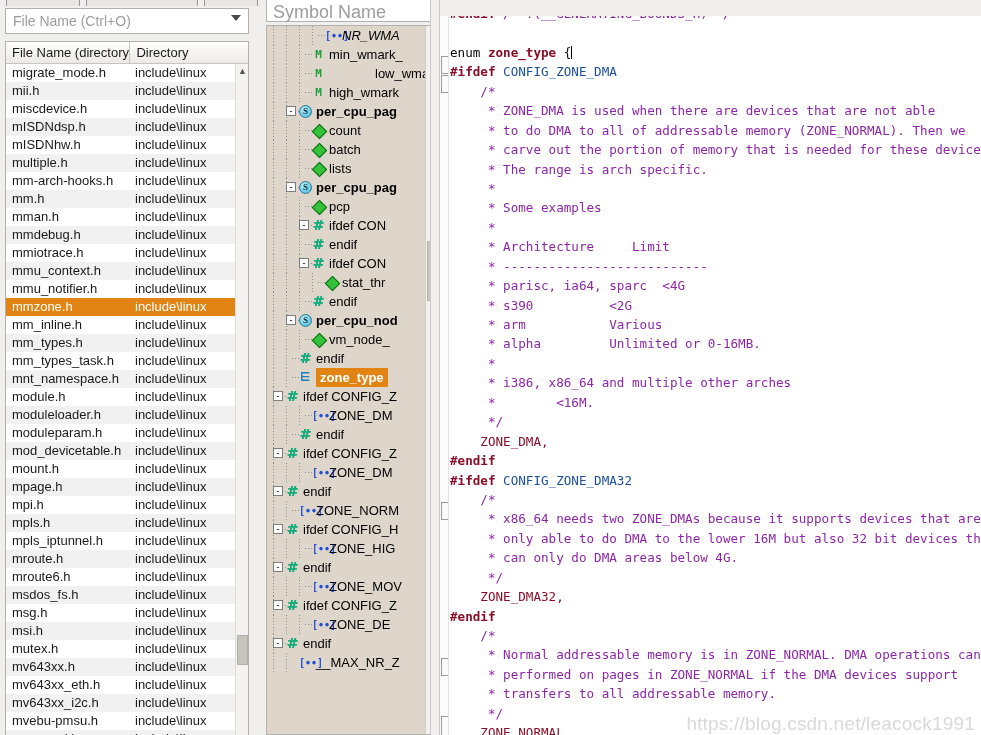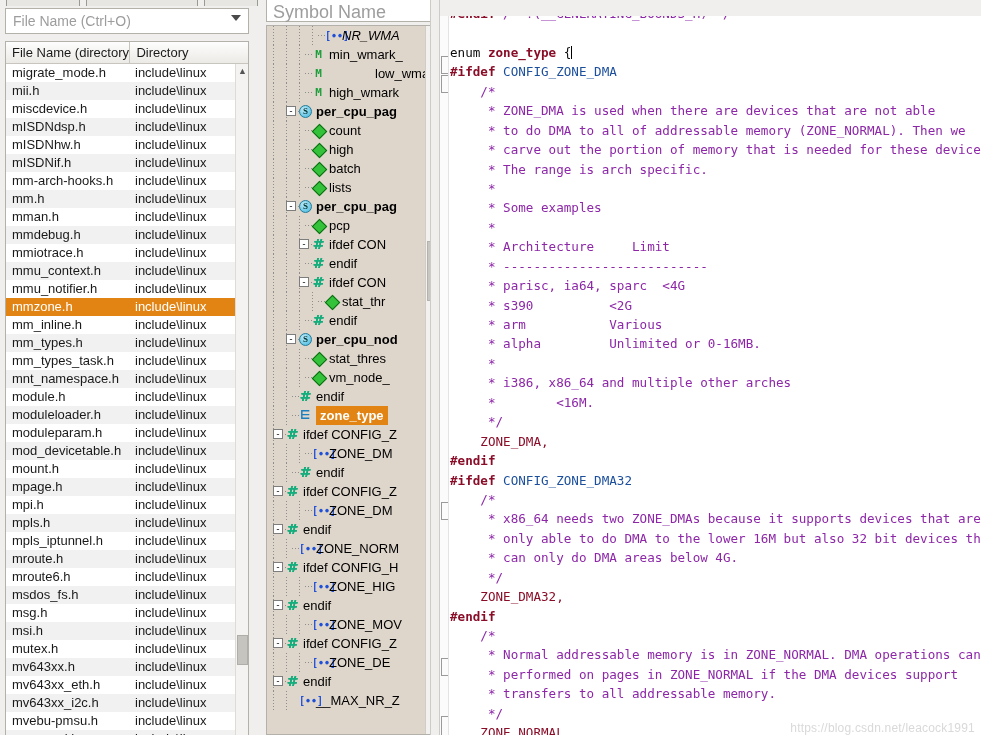--- a/index.html
+++ b/index.html
@@ -106,21 +106,21 @@
   .code .ln{height:19.45px;}
   .kw{color:#0a0a0a;}
   .typ{color:#8a0d28;font-weight:bold;}
   .pp{color:#8a0d28;font-weight:bold;}
   .ppid{color:#1b4f9c;}
   .cm{color:#8d27a8;}
   .id{color:#8a0d28;}
   .pl{color:#101010;}
   .cursor{display:inline-block;width:1px;height:13px;background:#000;vertical-align:-2px;}
 
-  .watermark{position:absolute;right:6px;bottom:16px;color:#d9d9d9;font-size:12px;
+  .watermark{position:absolute;right:6px;bottom:16px;color:#d9d9d9;font-size:19px;
     font-family:"Liberation Sans",sans-serif;letter-spacing:0.2px;}
 </style>
 </head>
 <body>
 
 <div class="app">
 
   <div class="tabstrip">
     <div class="tab t1"></div>
     <div class="tab t2"></div>
@@ -155,21 +155,21 @@
             </div>
             <div class="frow alt">
               <div class="c1">mISDNdsp.h</div>
               <div class="c2">include\linux</div>
             </div>
             <div class="frow">
               <div class="c1">mISDNhw.h</div>
               <div class="c2">include\linux</div>
             </div>
             <div class="frow alt">
-              <div class="c1">mISDNif.h</div>
+              <div class="c1">multiple.h</div>
               <div class="c2">include\linux</div>
             </div>
             <div class="frow">
               <div class="c1">mm-arch-hooks.h</div>
               <div class="c2">include\linux</div>
             </div>
             <div class="frow alt">
               <div class="c1">mm.h</div>
               <div class="c2">include\linux</div>
             </div>
@@ -360,30 +360,20 @@
             <span class="lbl" style="left: 62px;">count</span>
           </div>
           <div class="tnode">
             <span class="guide" style="left:6px"></span>
             <span class="guide" style="left:19px"></span>
             <span class="guide" style="left:32px"></span>
             <span class="hook" style="left:38px;width:9px"></span>
             <span class="ico diamond" style="left: 45px;">
               <i></i>
             </span>
-            <span class="lbl" style="left: 62px;">high</span>
-          </div>
-          <div class="tnode">
-            <span class="guide" style="left:6px"></span>
-            <span class="guide" style="left:19px"></span>
-            <span class="guide" style="left:32px"></span>
-            <span class="hook" style="left:38px;width:9px"></span>
-            <span class="ico diamond" style="left: 45px;">
-              <i></i>
-            </span>
             <span class="lbl" style="left: 62px;">batch</span>
           </div>
           <div class="tnode">
             <span class="guide" style="left:6px"></span>
             <span class="guide" style="left:19px"></span>
             <span class="guide" style="left:32px"></span>
             <span class="hook" style="left:38px;width:9px"></span>
             <span class="ico diamond" style="left: 45px;">
               <i></i>
             </span>
@@ -452,30 +442,20 @@
             <span class="ico hash" style="left: 45px;">#</span>
             <span class="lbl" style="left: 62px;">endif</span>
           </div>
           <div class="tnode">
             <span class="guide" style="left:6px"></span>
             <span class="guide" style="left:19px"></span>
             <span class="hook" style="left:25px;width:9px"></span>
             <span class="pm" style="left:19px">-</span>
             <span class="ico struct" style="left: 32px;">S</span>
             <span class="lbl bold" style="left: 49px;">per_cpu_nod</span>
-          </div>
-          <div class="tnode">
-            <span class="guide" style="left:6px"></span>
-            <span class="guide" style="left:19px"></span>
-            <span class="guide" style="left:32px"></span>
-            <span class="hook" style="left:38px;width:9px"></span>
-            <span class="ico diamond" style="left: 45px;">
-              <i></i>
-            </span>
-            <span class="lbl" style="left: 62px;">stat_thres</span>
           </div>
           <div class="tnode">
             <span class="guide" style="left:6px"></span>
             <span class="guide" style="left:19px"></span>
             <span class="guide" style="left:32px"></span>
             <span class="hook" style="left:38px;width:9px"></span>
             <span class="ico diamond" style="left: 45px;">
               <i></i>
             </span>
             <span class="lbl" style="left: 62px;">vm_node_</span>

